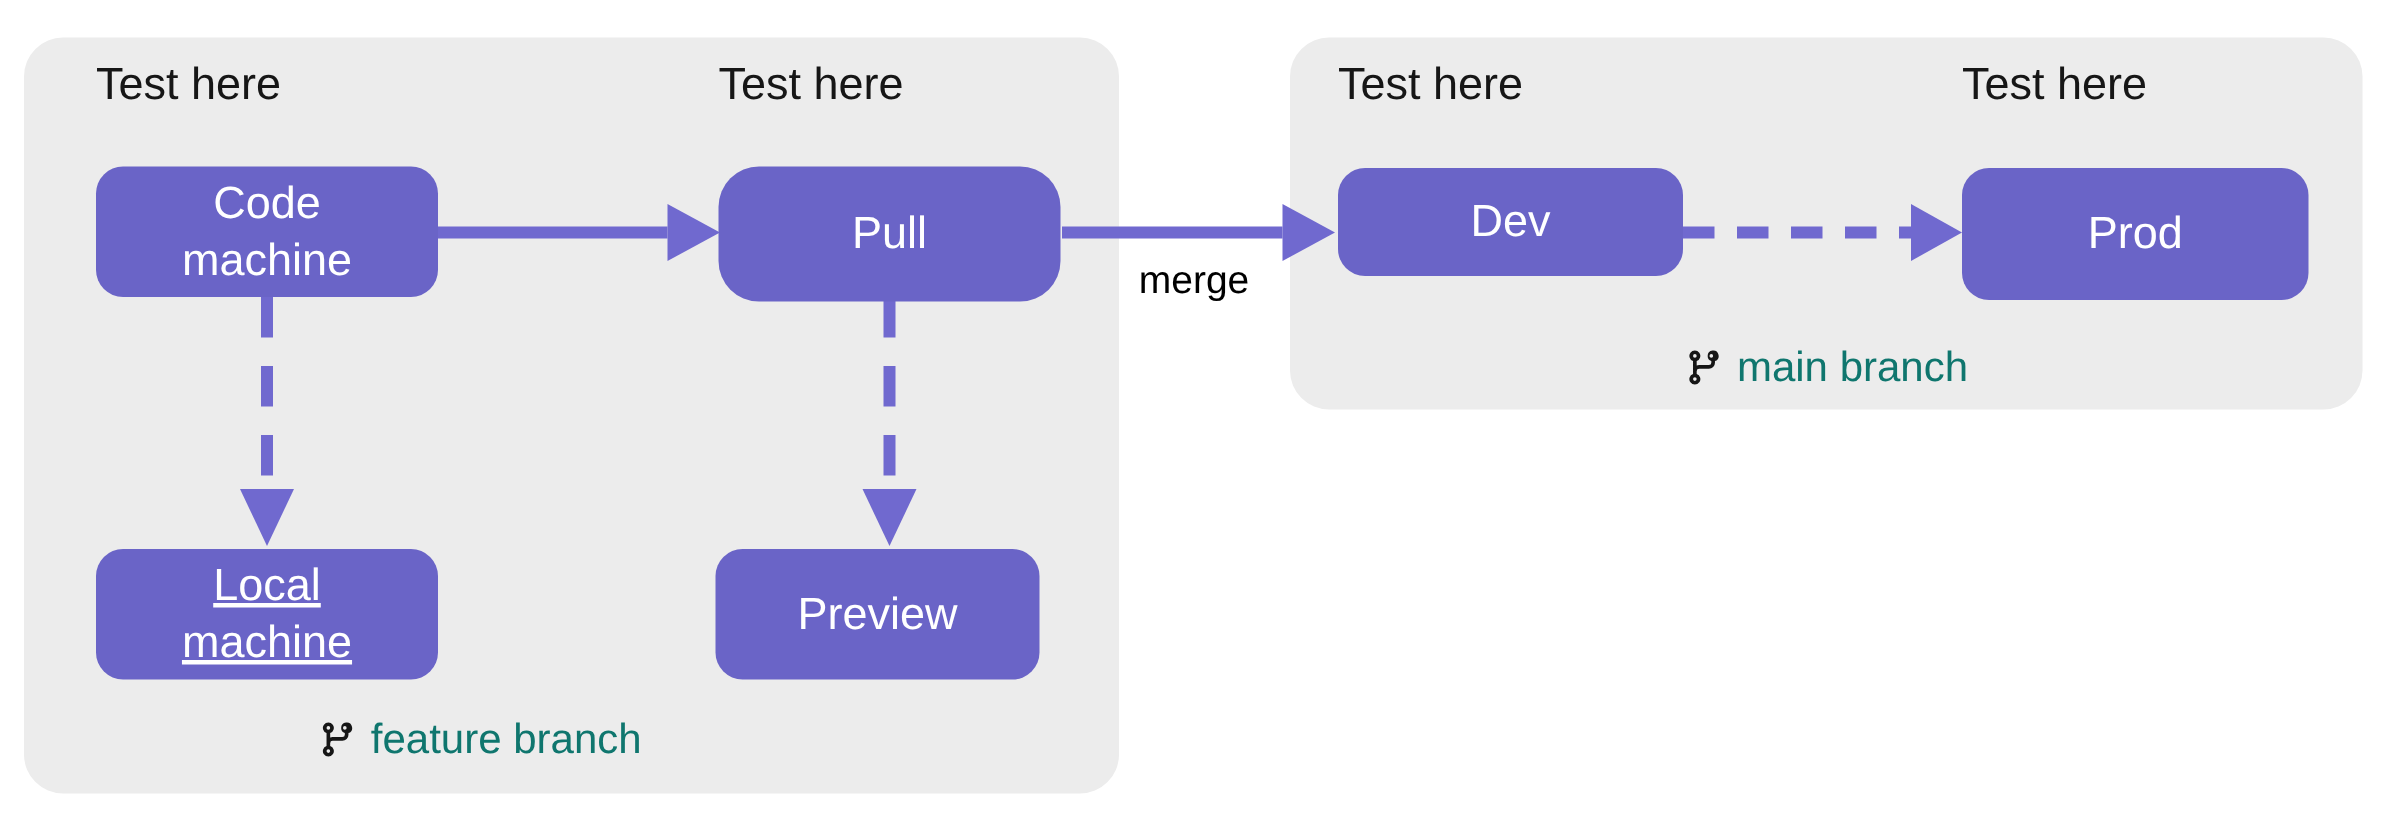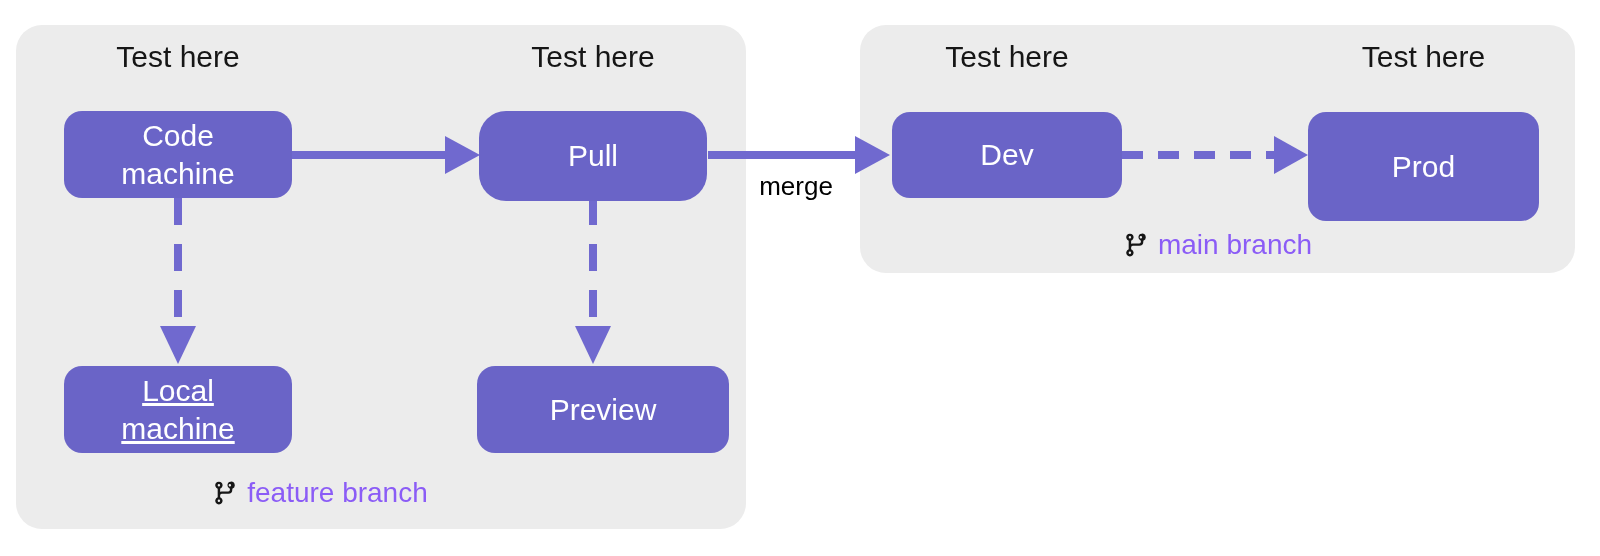--- a/index.html
+++ b/index.html
@@ -34,30 +34,30 @@
     flex-direction: column;
     align-items: center;
     justify-content: center;
     font-size: 30px;
     line-height: 38px;
     text-align: center;
   }
   .node-code-branch  { left: 64px;   top: 111px; width: 228px; height: 87px; align-items: center; }
   .node-pull-request { left: 479px;  top: 111px; width: 228px; height: 90px; border-radius: 27px; }
   .node-local-machine{ left: 64px;   top: 366px; width: 228px; height: 87px; text-decoration: underline; }
-  .node-preview      { left: 477px;  top: 366px; width: 252px; height: 87px; }
-  .node-dev          { left: 892px;  top: 112px; width: 230px; height: 86px; }
-  .node-prod         { left: 1308px; top: 112px; width: 231px; height: 109px; }
+  .node-preview      { left: 477px;  top: 366px; width: 216px; height: 87px; }
+  .node-dev          { left: 892px;  top: 112px; width: 230px; height: 72px; }
+  .node-prod         { left: 1308px; top: 112px; width: 231px; height: 88px; }
 
   .test-label {
     position: absolute;
     top: 40px;
     font-size: 30px;
     color: #161616;
-    text-align: center;
+    text-align: left;
     white-space: nowrap;
   }
   .test-1 { left: 64px;   width: 228px; }
   .test-2 { left: 479px;  width: 228px; }
   .test-3 { left: 892px;  width: 230px; }
   .test-4 { left: 1308px; width: 231px; }
 
   .merge-label {
     position: absolute;
     left: 736px;
@@ -68,21 +68,21 @@
     text-align: center;
   }
 
   .branch-label {
     position: absolute;
     display: flex;
     align-items: center;
     justify-content: center;
     gap: 9px;
     font-size: 28px;
-    color: #8b5cf6;
+    color: #0f766e;
   }
   .branch-feature { left: 16px;  top: 477px; width: 608px; }
   .branch-main    { left: 860px; top: 229px; width: 715px; }
   .branch-label svg { display: block; }
 </style>
 </head>
 <body>
 
 <div class="stage">
 

